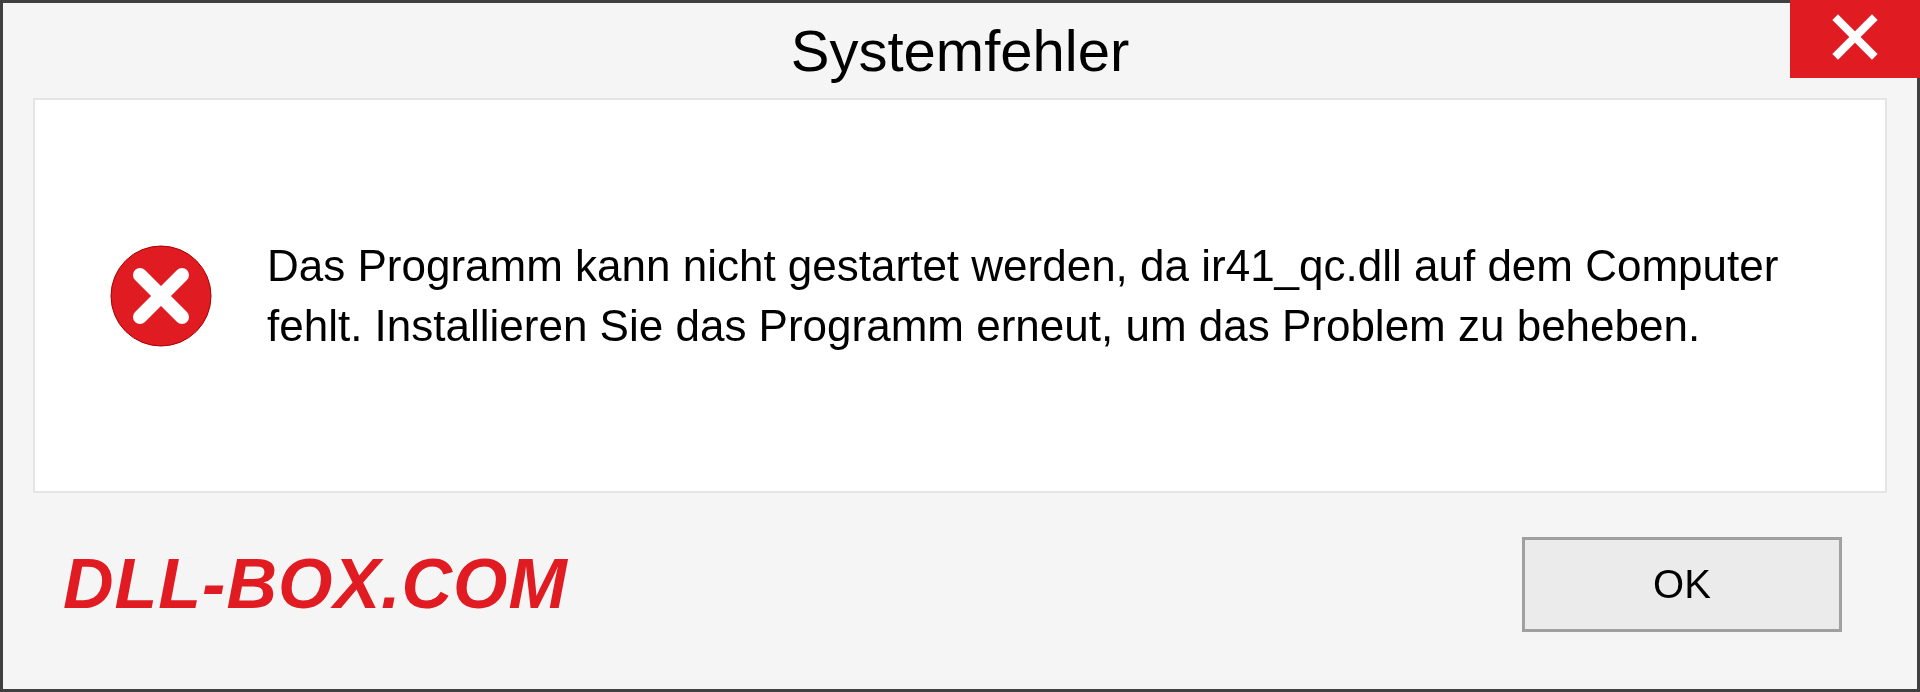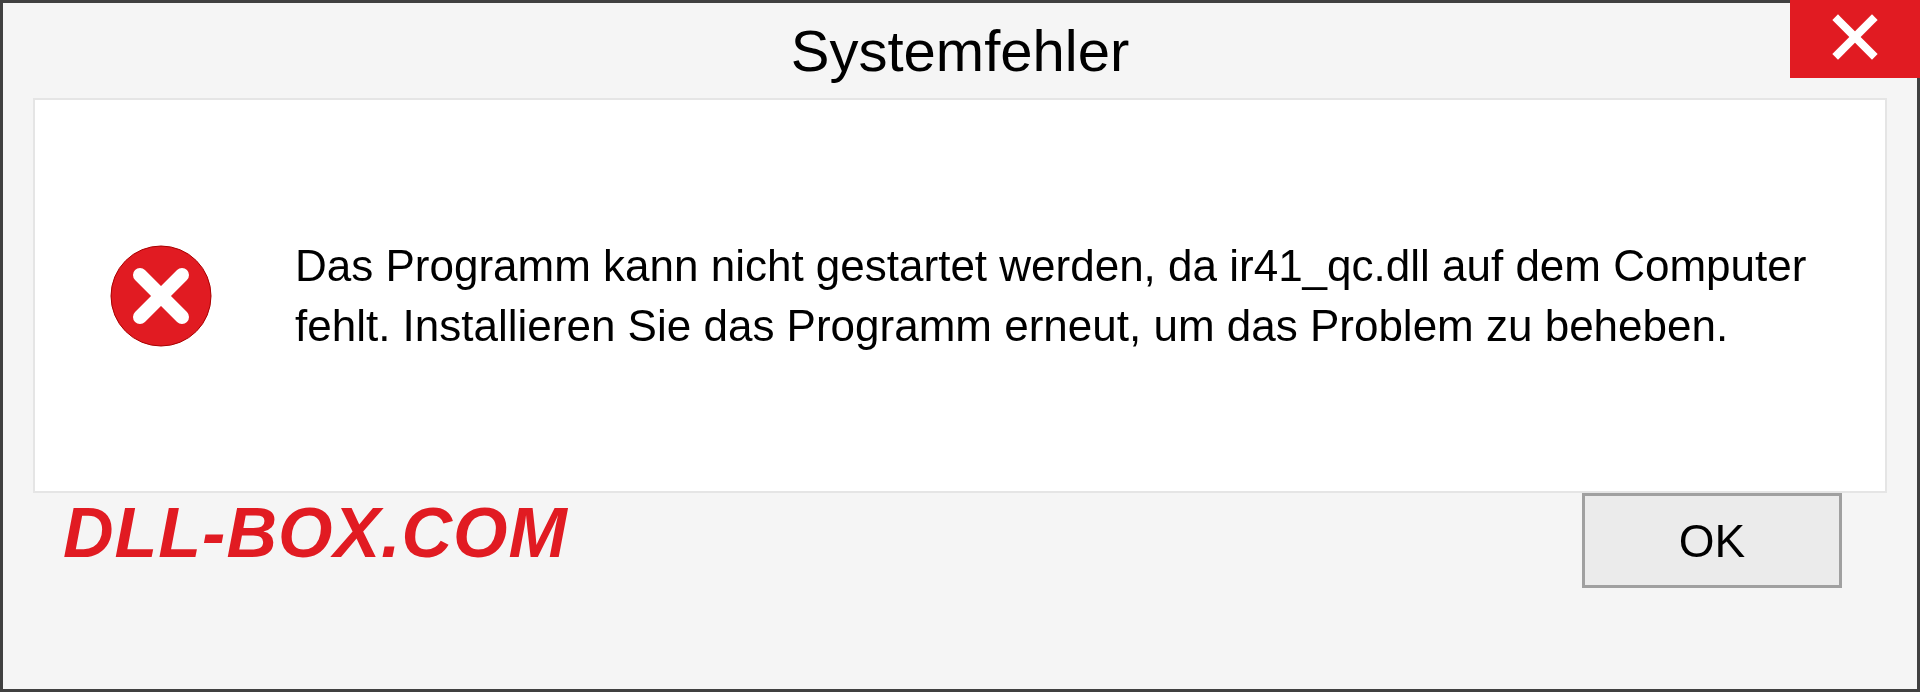--- a/index.html
+++ b/index.html
@@ -51,62 +51,61 @@
       height: 46px;
     }
     .content-frame {
       margin: 0 30px 0 30px;
       background: #ffffff;
       border: 2px solid #e5e5e5;
       height: 395px;
       display: flex;
       align-items: center;
       padding: 0 55px 0 75px;
-      gap: 28px;
     }
     .err-icon {
       flex: 0 0 auto;
       width: 102px;
       height: 102px;
       margin-right: 55px;
     }
     .err-icon svg {
       width: 102px;
       height: 102px;
     }
     .msg {
       font-size: 44px;
       line-height: 1.35;
       color: #000;
       font-weight: 400;
     }
     .footer {
       height: 195px;
       display: flex;
-      align-items: flex-start;
+      align-items: center;
       justify-content: space-between;
       padding: 0 75px 13px 60px;
     }
     .watermark {
       font-size: 70px;
       font-weight: 800;
       font-style: italic;
       color: #e11b22;
       letter-spacing: 1px;
       font-family: Arial, sans-serif;
     }
     .ok-btn {
-      width: 260px;
+      width: 320px;
       height: 95px;
       background: #ebebeb;
       border: 3px solid #a0a0a0;
       display: flex;
       align-items: center;
       justify-content: center;
-      font-size: 46px;
+      font-size: 40px;
       color: #000;
       cursor: pointer;
     }
   </style>
 </head>
 <body>
 
 <div class="dialog">
 
   <div class="titlebar">

